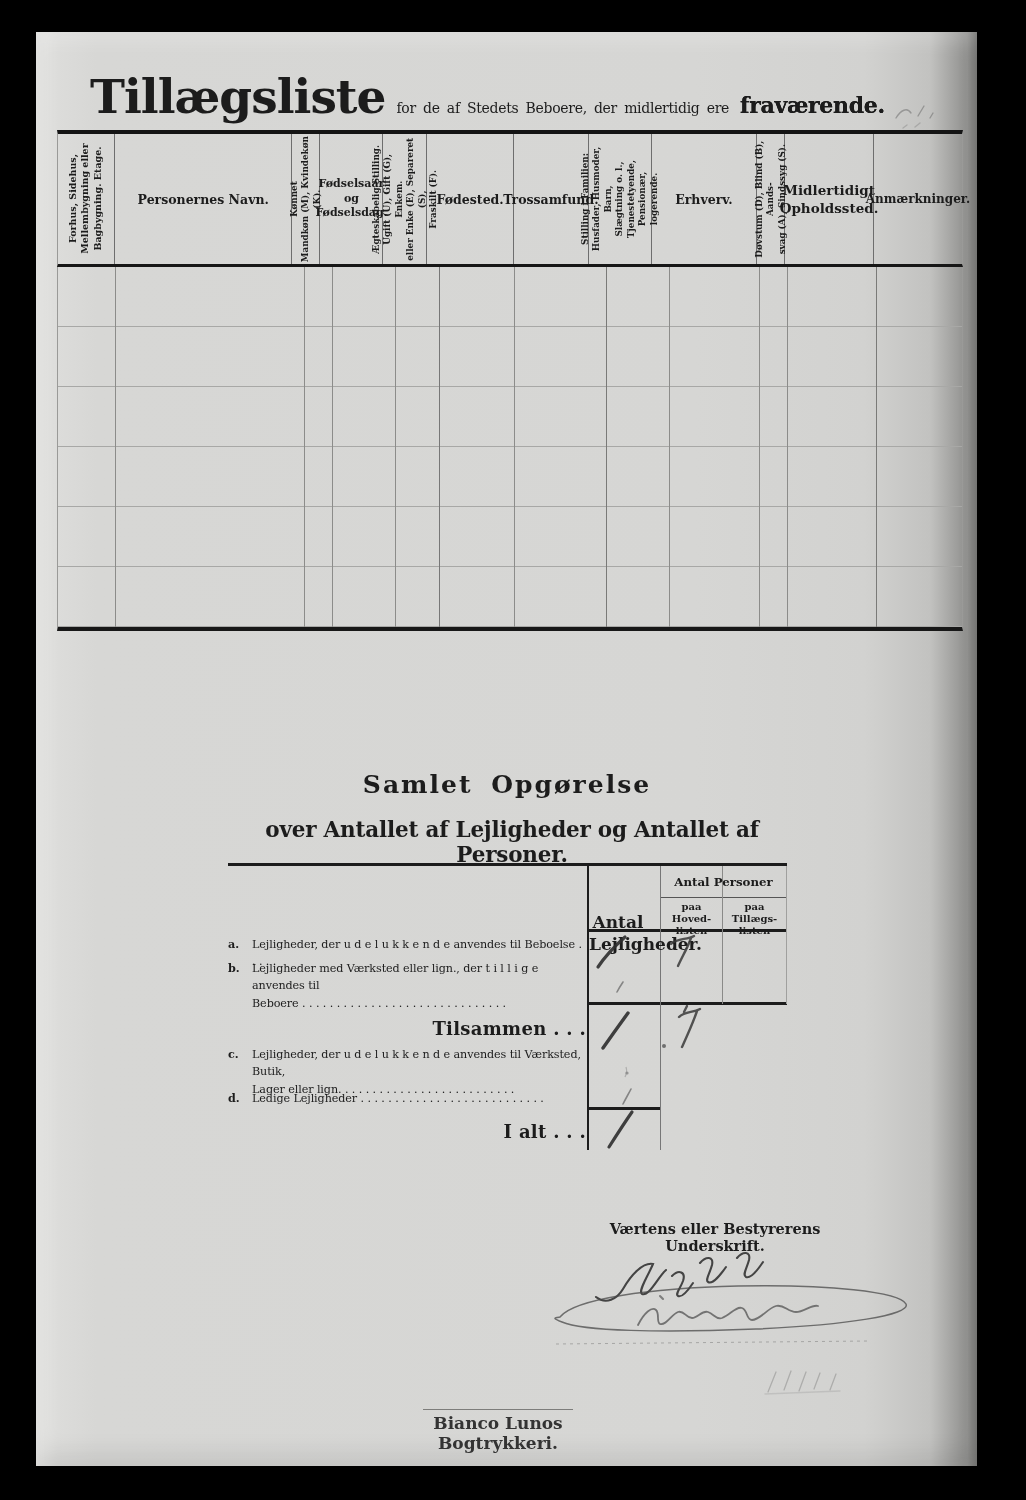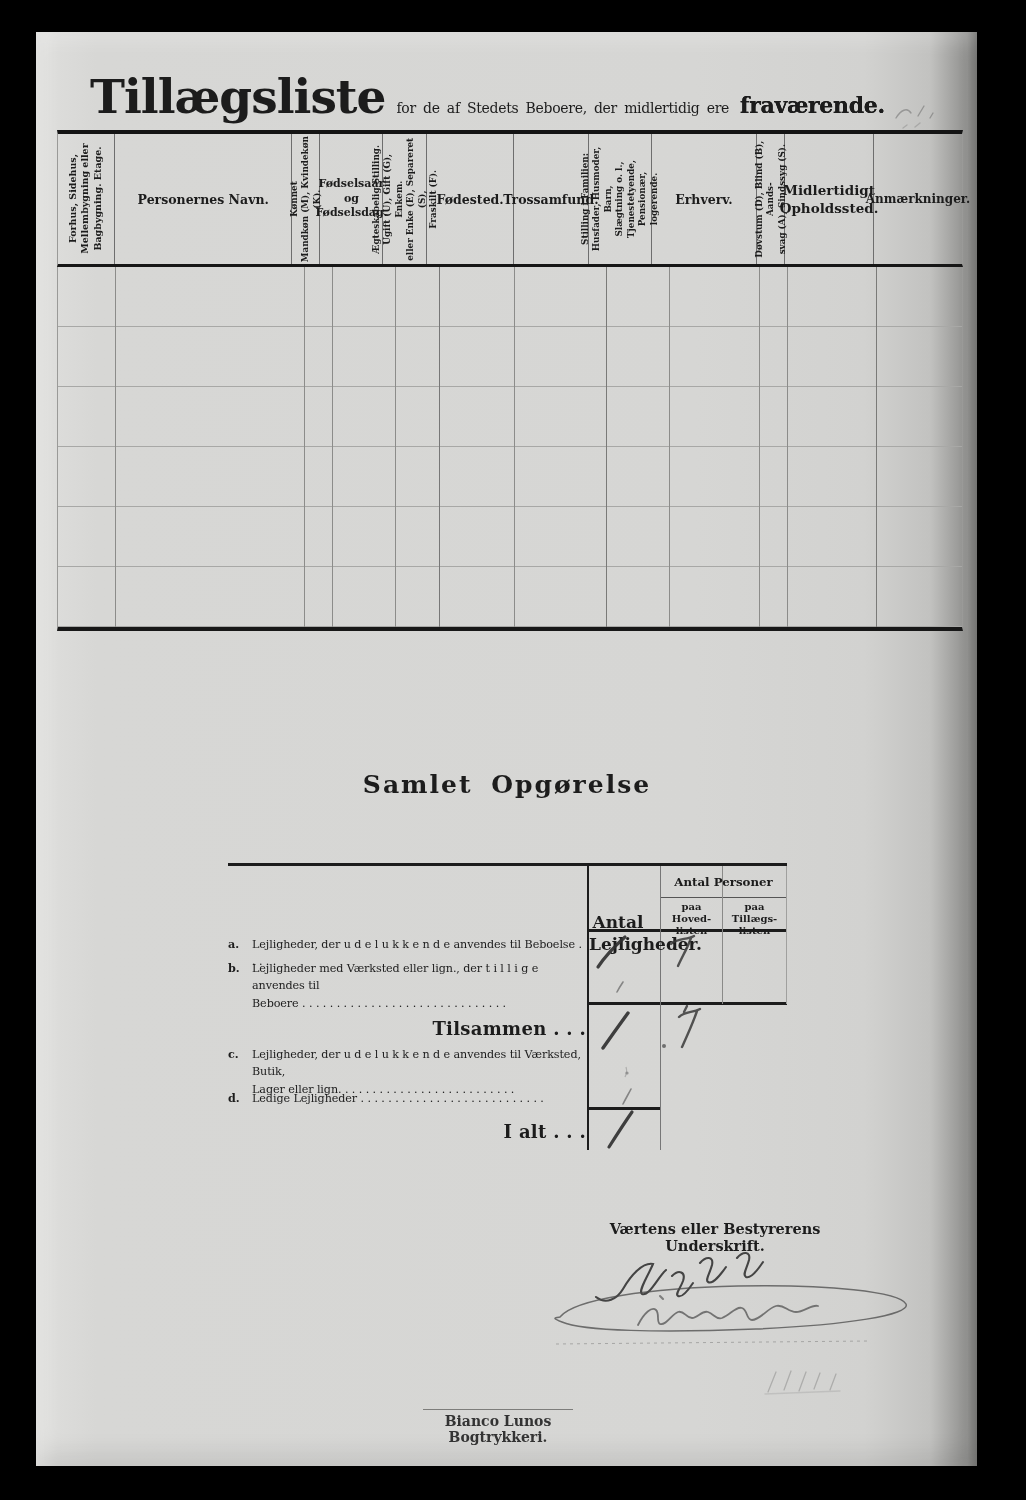--- a/index.html
+++ b/index.html
@@ -51,21 +51,21 @@
   .srow{position:absolute;font-size:11.2px;line-height:1.55;letter-spacing:-0.1px;}
   .srow .marker{position:absolute;left:0;top:0;font-weight:bold;}
   .srow .lbl{display:block;padding-left:24px;}
   .sright{position:absolute;text-align:right;font-weight:bold;font-size:18px;letter-spacing:.3px;}
   .sum-colhead{position:absolute;text-align:center;font-weight:bold;}
 
   
   .sig-label{position:absolute;left:565px;top:1220px;width:300px;text-align:center;
     font-size:14.5px;font-weight:bold;}
   .printer-line{position:absolute;left:423px;top:1409px;width:150px;height:1px;background:#7d7d7b;}
-  .printer{position:absolute;left:413px;top:1413px;width:170px;text-align:center;font-size:14px;
+  .printer{position:absolute;left:413px;top:1413px;width:170px;text-align:center;font-size:17px;
     font-weight:bold;color:#333;}
 
   .ink{position:absolute;left:0;top:0;pointer-events:none;}
 </style>
 </head>
 <body>
 
 <div class="stage">
   <div class="paper"></div>
 
@@ -142,20 +142,21 @@
     <div class="vline" style="left:381px;background:#777"></div>
     <div class="vline" style="left:456px"></div>
     <div class="vline" style="left:548px;background:#7a7a78"></div>
     <div class="vline" style="left:611px"></div>
     <div class="vline" style="left:701px"></div>
     <div class="vline" style="left:729px"></div>
     <div class="vline" style="left:818px;background:#7a7a78"></div>
   </div>
 
   <div class="sum-head">Samlet Opgørelse</div>
+  <div class="sum-sub">over Antallet af Lejligheder og Antallet af Personer.</div>
 
   <div class="rule" style="left:228px;top:863px;width:559px;height:3px"></div>
   <div class="rule" style="left:588px;top:929px;width:199px;height:3px"></div>
   <div class="rule" style="left:661px;top:897px;width:125px;height:1px;background:#555"></div>
   <div class="rule" style="left:588px;top:1002px;width:199px;height:3px"></div>
   <div class="rule" style="left:588px;top:1107px;width:73px;height:3px"></div>
   <div class="rule" style="left:587px;top:863px;width:2px;height:287px"></div>
   <div class="rule" style="left:660px;top:866px;width:1px;height:284px;background:#777"></div>
   <div class="rule" style="left:722px;top:866px;width:1px;height:138px;background:#8a8a88"></div>
   <div class="rule" style="left:786px;top:866px;width:1px;height:138px;background:#a0a09e"></div>

